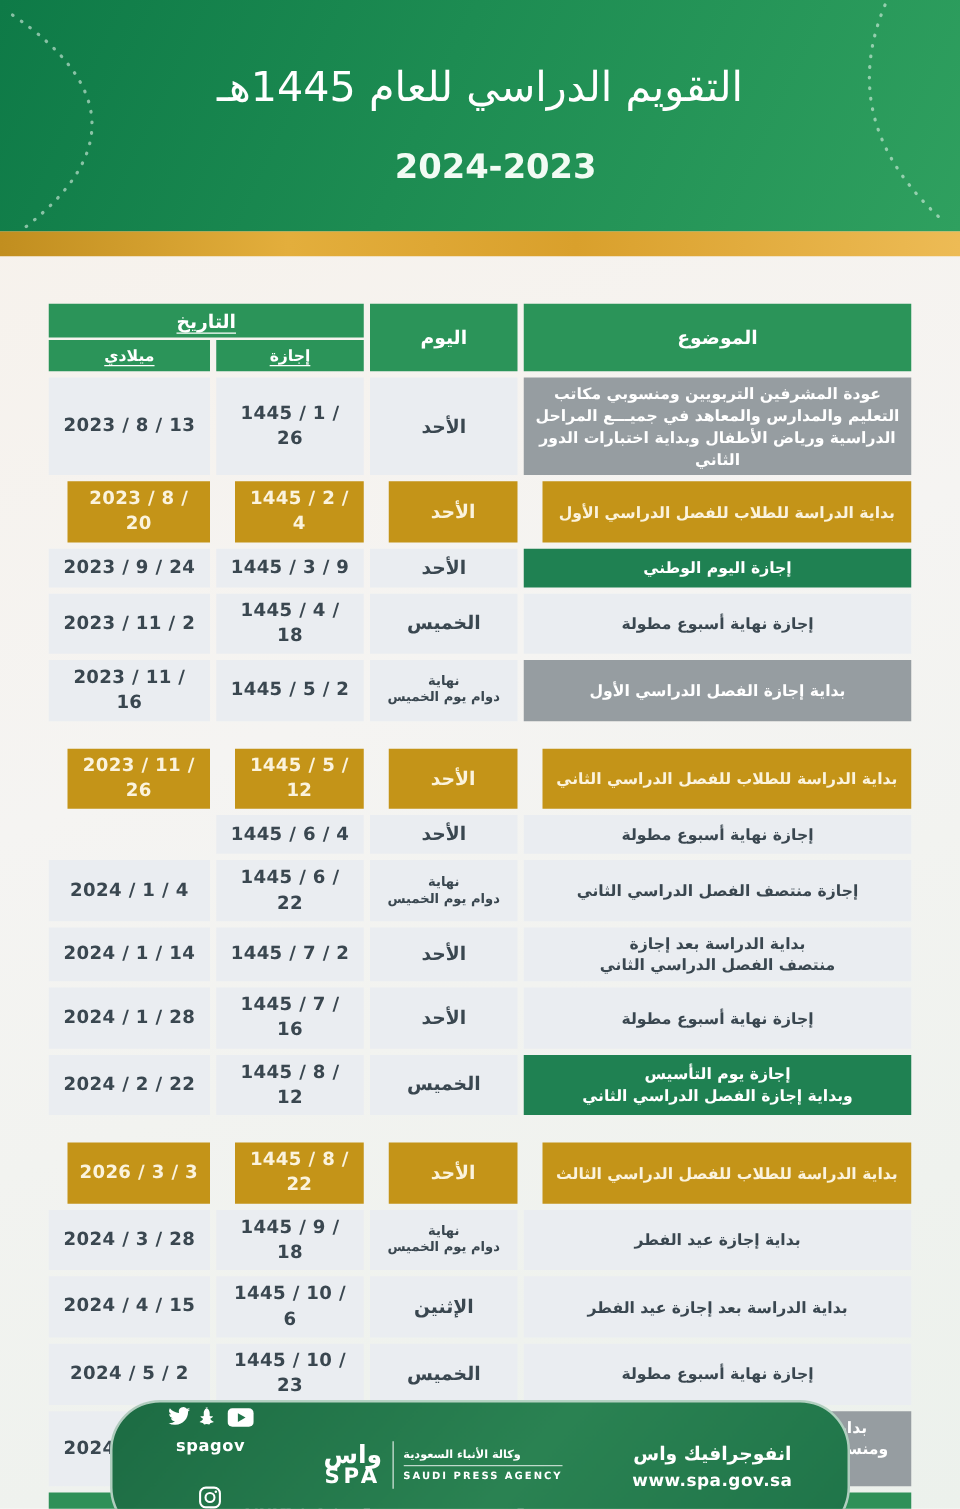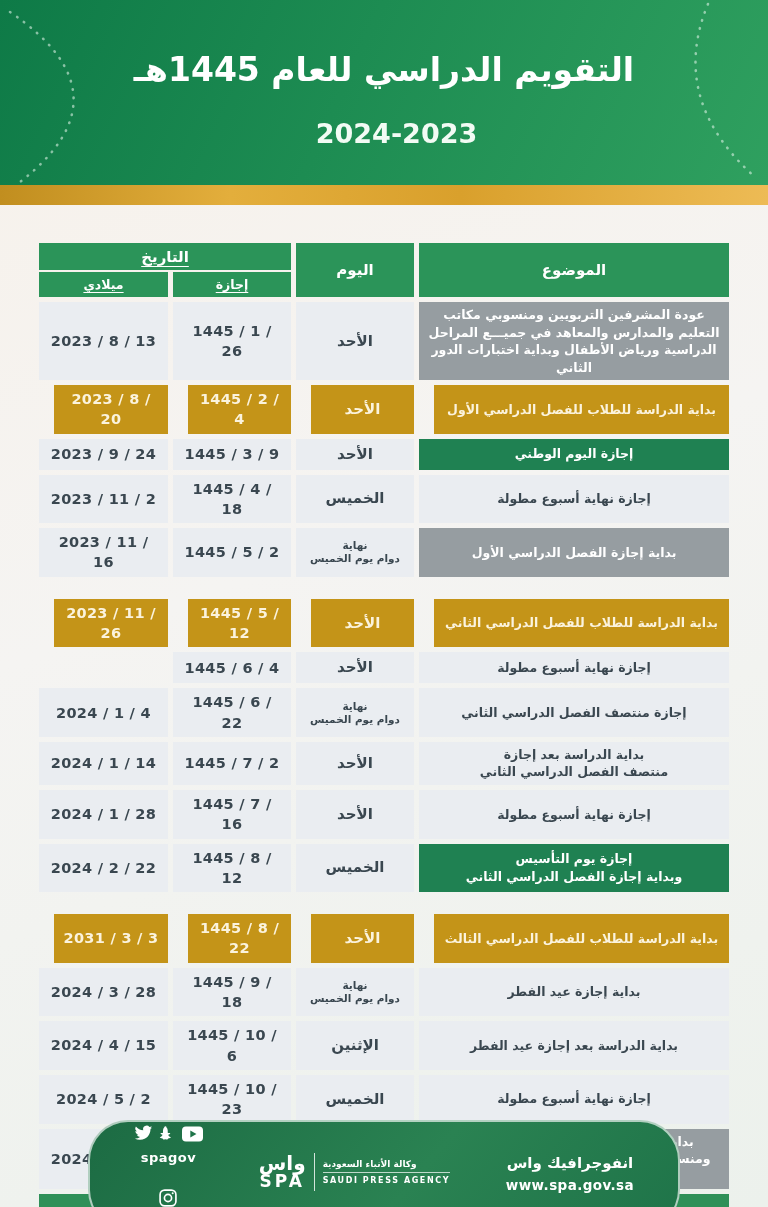--- a/index.html
+++ b/index.html
@@ -4,21 +4,21 @@
 <style>
   html,body{margin:0;padding:0;}
   body{font-family:"DejaVu Sans","Liberation Sans",sans-serif;}
   .page{position:relative;width:768px;height:1207px;margin:0 auto;overflow:hidden;
         background:linear-gradient(160deg,#f7f1ea 0%,#f5f4f2 45%,#ecf1ec 100%);}
   
   .banner{position:relative;width:100%;height:185px;
           background:linear-gradient(115deg,#0e7a47 0%,#1d8c52 45%,#2fa05f 100%);}
   .banner .arcs{position:absolute;inset:0;}
   .banner-title{position:absolute;top:50px;left:0;right:0;text-align:center;
-                color:#ffffff;font-size:33px;font-weight:700;letter-spacing:.5px;}
+                color:#ffffff;font-size:33px;font-weight:400;letter-spacing:.5px;}
   .banner-sub{position:absolute;top:118px;left:0;right:0;text-align:center;
               color:#f2fbf4;font-size:27px;font-weight:700;direction:ltr;padding-left:25px;}
   .gold-strip{width:100%;height:20px;
               background:linear-gradient(90deg,#c18e1f 0%,#e3ae3c 30%,#d9a02c 60%,#edbb55 100%);}
   
   .cal{position:absolute;top:243px;left:39px;width:690px;}
   .sec{margin-bottom:22px;}
   .row{display:grid;grid-template-columns:310px 118px 118px 129px;gap:5px;direction:rtl;margin-bottom:5px;}
   .cell{display:flex;align-items:center;justify-content:center;text-align:center;
         background:#eaedf1;color:#3a4750;font-weight:700;padding:4px 8px;box-sizing:border-box;
@@ -166,21 +166,21 @@
         <div class="cell date">1445 / 8 / 12</div>
         <div class="cell date">2024 / 2 / 22</div>
       </div>
     </div>
 
     <div class="sec">
       <div class="row st-gold">
         <div class="cell subj">بداية الدراسة للطلاب للفصل الدراسي الثالث</div>
         <div class="cell day">الأحد</div>
         <div class="cell date">1445 / 8 / 22</div>
-        <div class="cell date">2031 / 3 / 3</div>
+        <div class="cell date">2026 / 3 / 3</div>
       </div>
       <div class="row">
         <div class="cell subj">بداية إجازة عيد الفطر</div>
         <div class="cell day sm">نهاية
 دوام يوم الخميس</div>
         <div class="cell date">1445 / 9 / 18</div>
         <div class="cell date">2024 / 3 / 28</div>
       </div>
       <div class="row">
         <div class="cell subj">بداية الدراسة بعد إجازة عيد الفطر</div>

